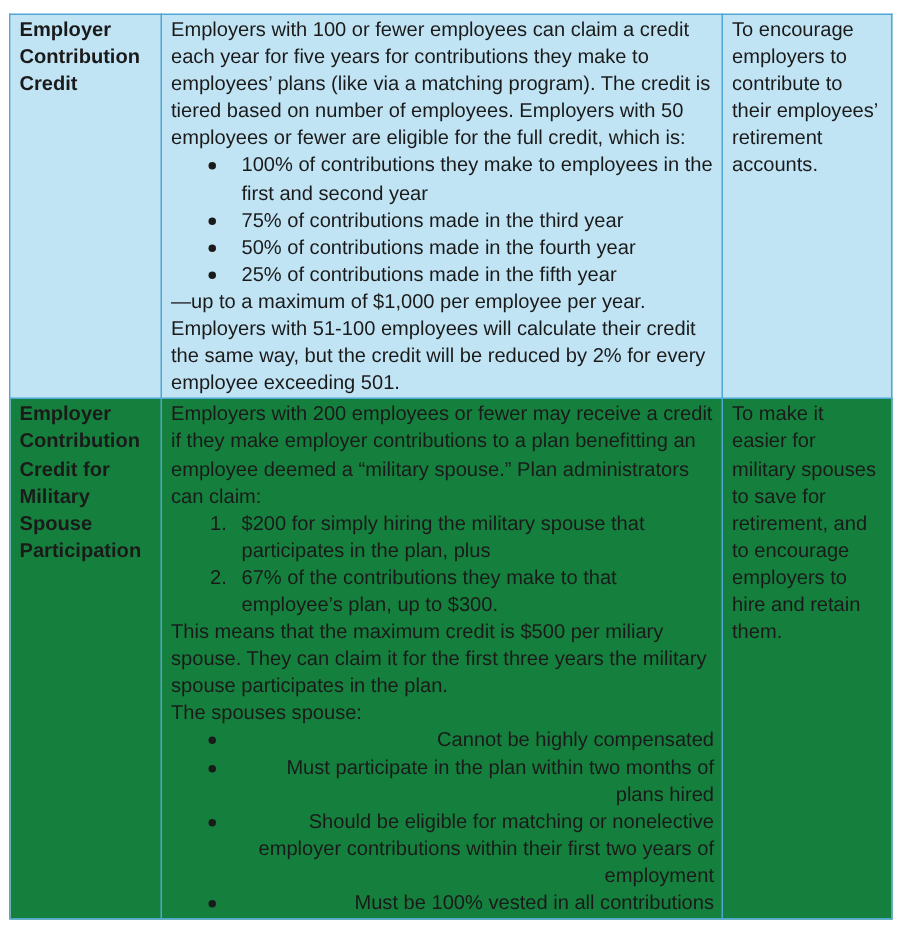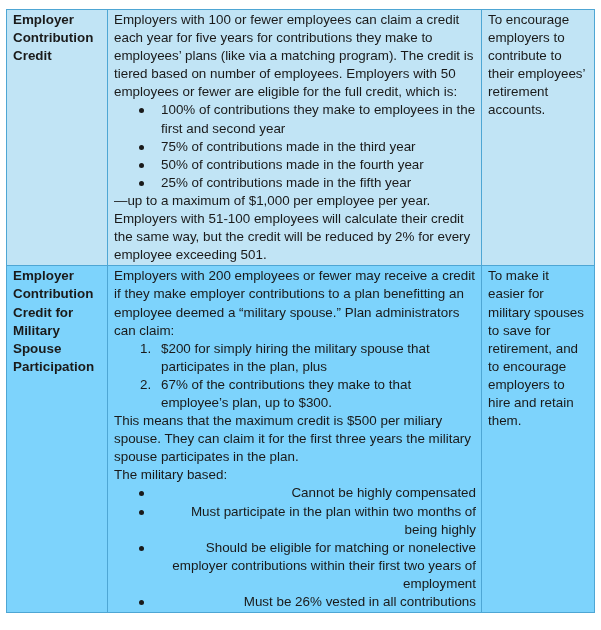--- a/index.html
+++ b/index.html
@@ -8,21 +8,21 @@
       position: absolute; left: 6px; top: 9px; width: 588px;
       border-collapse: collapse; table-layout: fixed;
       font-family: "Liberation Sans", "DejaVu Sans", sans-serif;
       font-size: 13.4px; line-height: 18.1px; color: #1a1a1a;
     }
     .tbl td {
       border: 1.5px solid #4ea6d4; vertical-align: top;
       padding: 1px 5px 1px 6px;
     }
     .row-shaded td { background: #c1e4f5; }
-    .row-plain td { background: #7dd3fc; }
+    .row-plain td { background: #15803d; }
     .c1 { width: 101px; font-weight: bold; }
     .c2 { width: 374px; }
     .c3 { width: 113px; }
     .tbl td.c1, .tbl td.c2, .tbl td.c3 { box-sizing: border-box; }
     p { margin: 0; }
     ul, ol { margin: 0; padding: 0; }
     ul.bul { list-style: none; padding-left: 22px; }
     ul.bul li { position: relative; padding-left: 25px; }
     ul.bul li::before {
       content: ""; position: absolute; left: 3px; top: 7px;
@@ -76,26 +76,26 @@
           <li>
             <span class="n">1.</span>
             <span>$200 for simply hiring the military spouse that participates in the plan, plus</span>
           </li>
           <li>
             <span class="n">2.</span>
             <span>67% of the contributions they make to that employee’s plan, up to $300.</span>
           </li>
         </ol>
         <p>This means that the maximum credit is $500 per miliary spouse. They can claim it for the first three years the military spouse participates in the plan.</p>
-        <p>The military based:</p>
+        <p>The spouses spouse:</p>
         <ul class="bul2">
           <li>Cannot be highly compensated</li>
-          <li>Must participate in the plan within two months of being highly</li>
+          <li>Must participate in the plan within two months of plans hired</li>
           <li>Should be eligible for matching or nonelective employer contributions within their first two years of employment</li>
-          <li>Must be 26% vested in all contributions</li>
+          <li>Must be 100% vested in all contributions</li>
         </ul>
       </td>
       <td class="c3">
         <span>To make it easier for military spouses to save for retirement, and to encourage employers to hire and retain them.</span>
       </td>
     </tr>
   </tbody>
 </table>
 
 </body></html>

